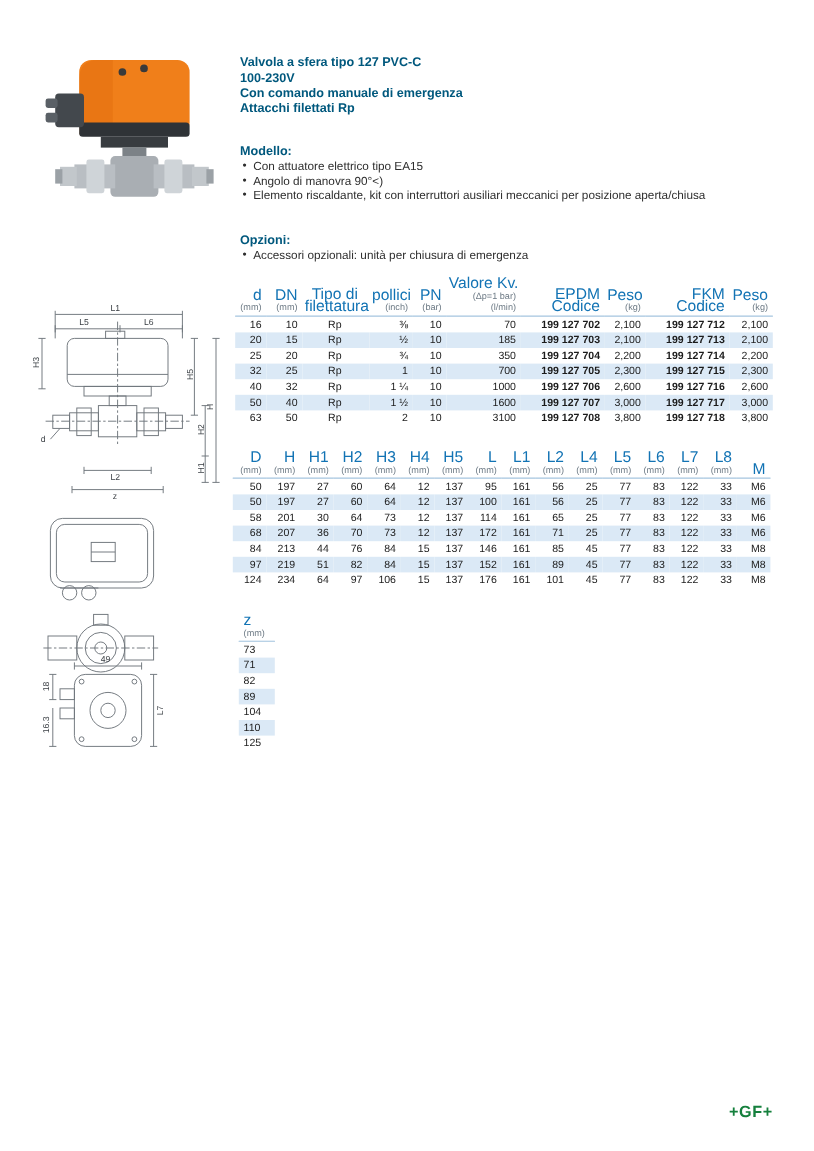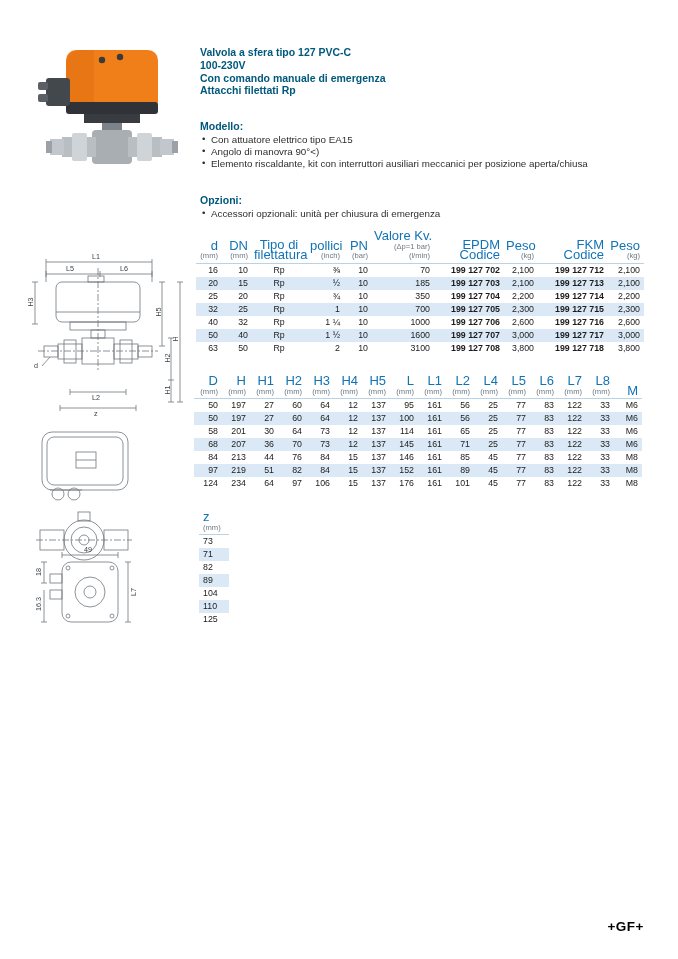--- a/index.html
+++ b/index.html
@@ -33,21 +33,21 @@
 
   table.ztbl{left:199px;top:512px;width:30px}
   table.ztbl td{text-align:left;padding:0 2px 0 4px}
   table.ztbl thead th{text-align:left;padding:0 2px 2px 4px}
 
   .drawing{position:absolute}
   .dlabel{position:absolute;font-size:7.2px;color:#3a3f44;line-height:8px;white-space:nowrap}
   .vlabel{transform:rotate(-90deg);transform-origin:center}
 
   .page-num{position:absolute;left:30px;top:964px;font-size:11px;color:#1b1b1b}
-  .gf-logo{position:absolute;right:34px;top:919px;font-size:13.5px;font-weight:bold;color:#000000;letter-spacing:.5px}
+  .gf-logo{position:absolute;right:34px;top:919px;font-size:13.5px;font-weight:bold;color:#15803d;letter-spacing:.5px}
 </style>
 </head>
 <body>
 
 <div class="sheet">
 
   <svg class="photo" width="152" height="136" viewBox="0 0 152 136">
     <rect x="0" y="0" width="152" height="136" fill="#ffffff"></rect>
     <rect x="30" y="6" width="92" height="62" rx="10" fill="#f07f1a"></rect>
     <path d="M30 22 q0 -16 16 -16 h12 v62 h-28 z" fill="#e06c0e" opacity="0.45"></path>
@@ -381,21 +381,21 @@
           <td>M6</td>
         </tr>
         <tr>
           <td>68</td>
           <td>207</td>
           <td>36</td>
           <td>70</td>
           <td>73</td>
           <td>12</td>
           <td>137</td>
-          <td>145</td>
+          <td>172</td>
           <td>161</td>
           <td>71</td>
           <td>25</td>
           <td>77</td>
           <td>83</td>
           <td>122</td>
           <td>33</td>
           <td>M6</td>
         </tr>
         <tr>

